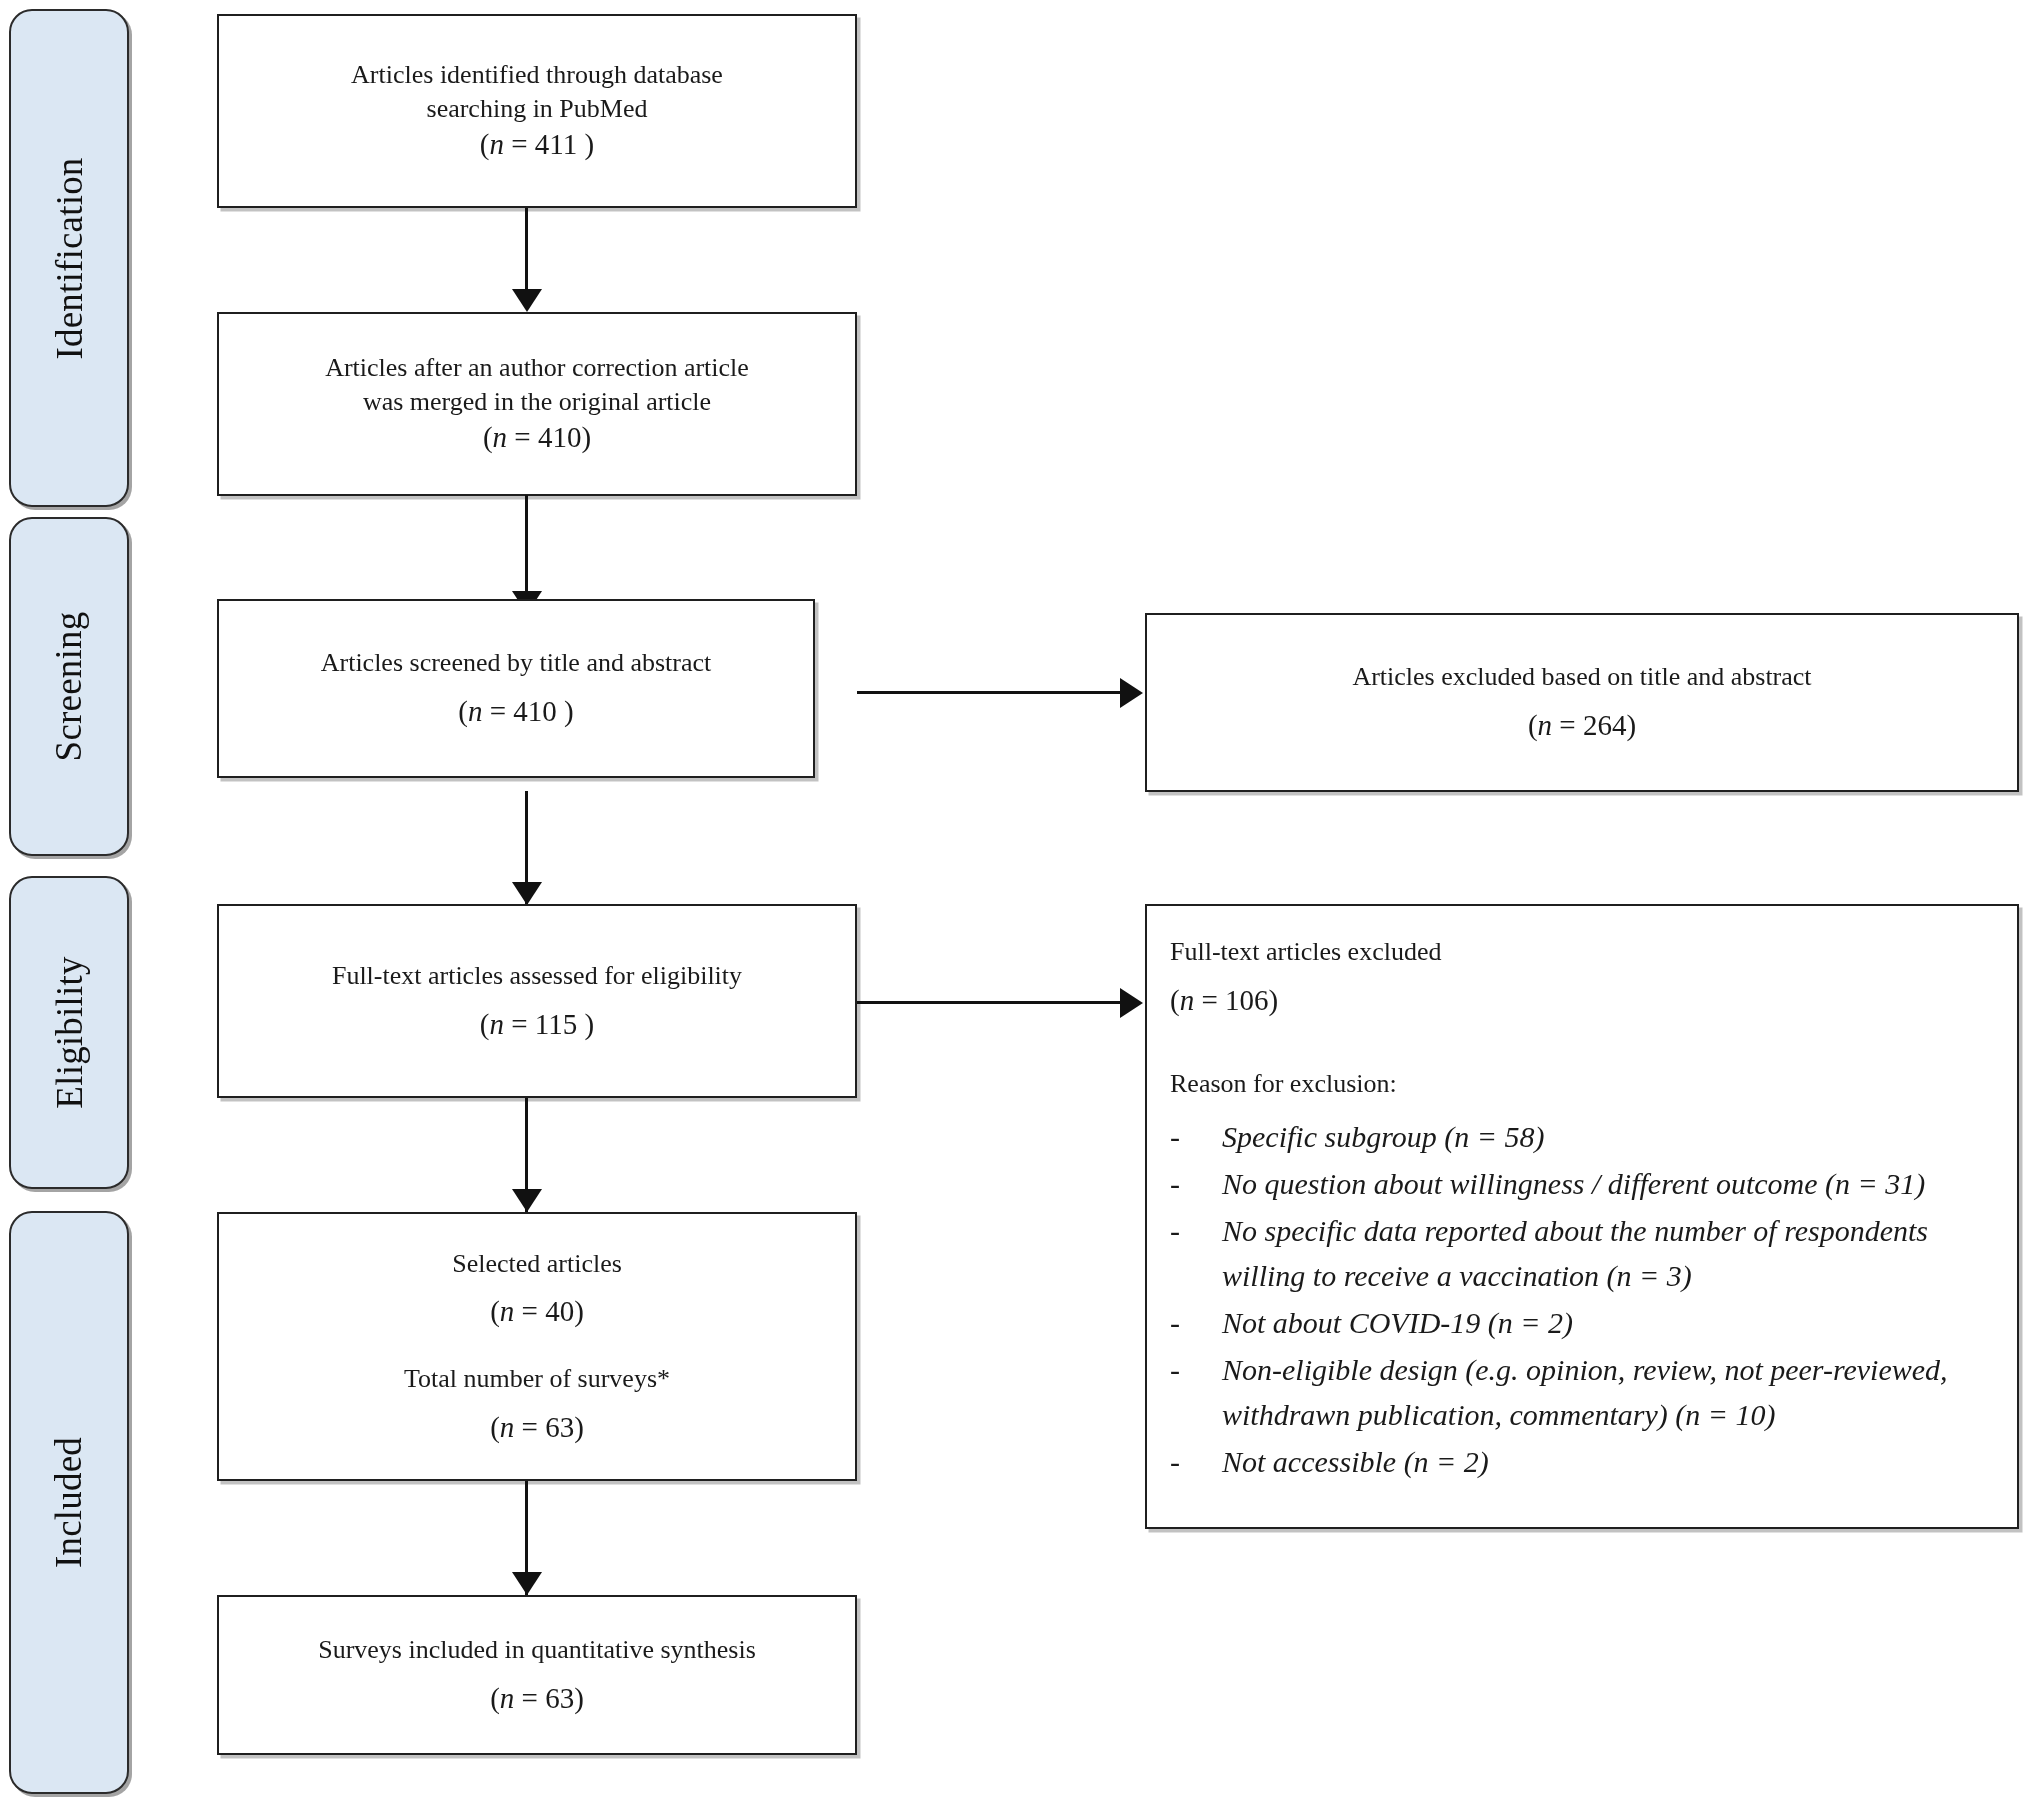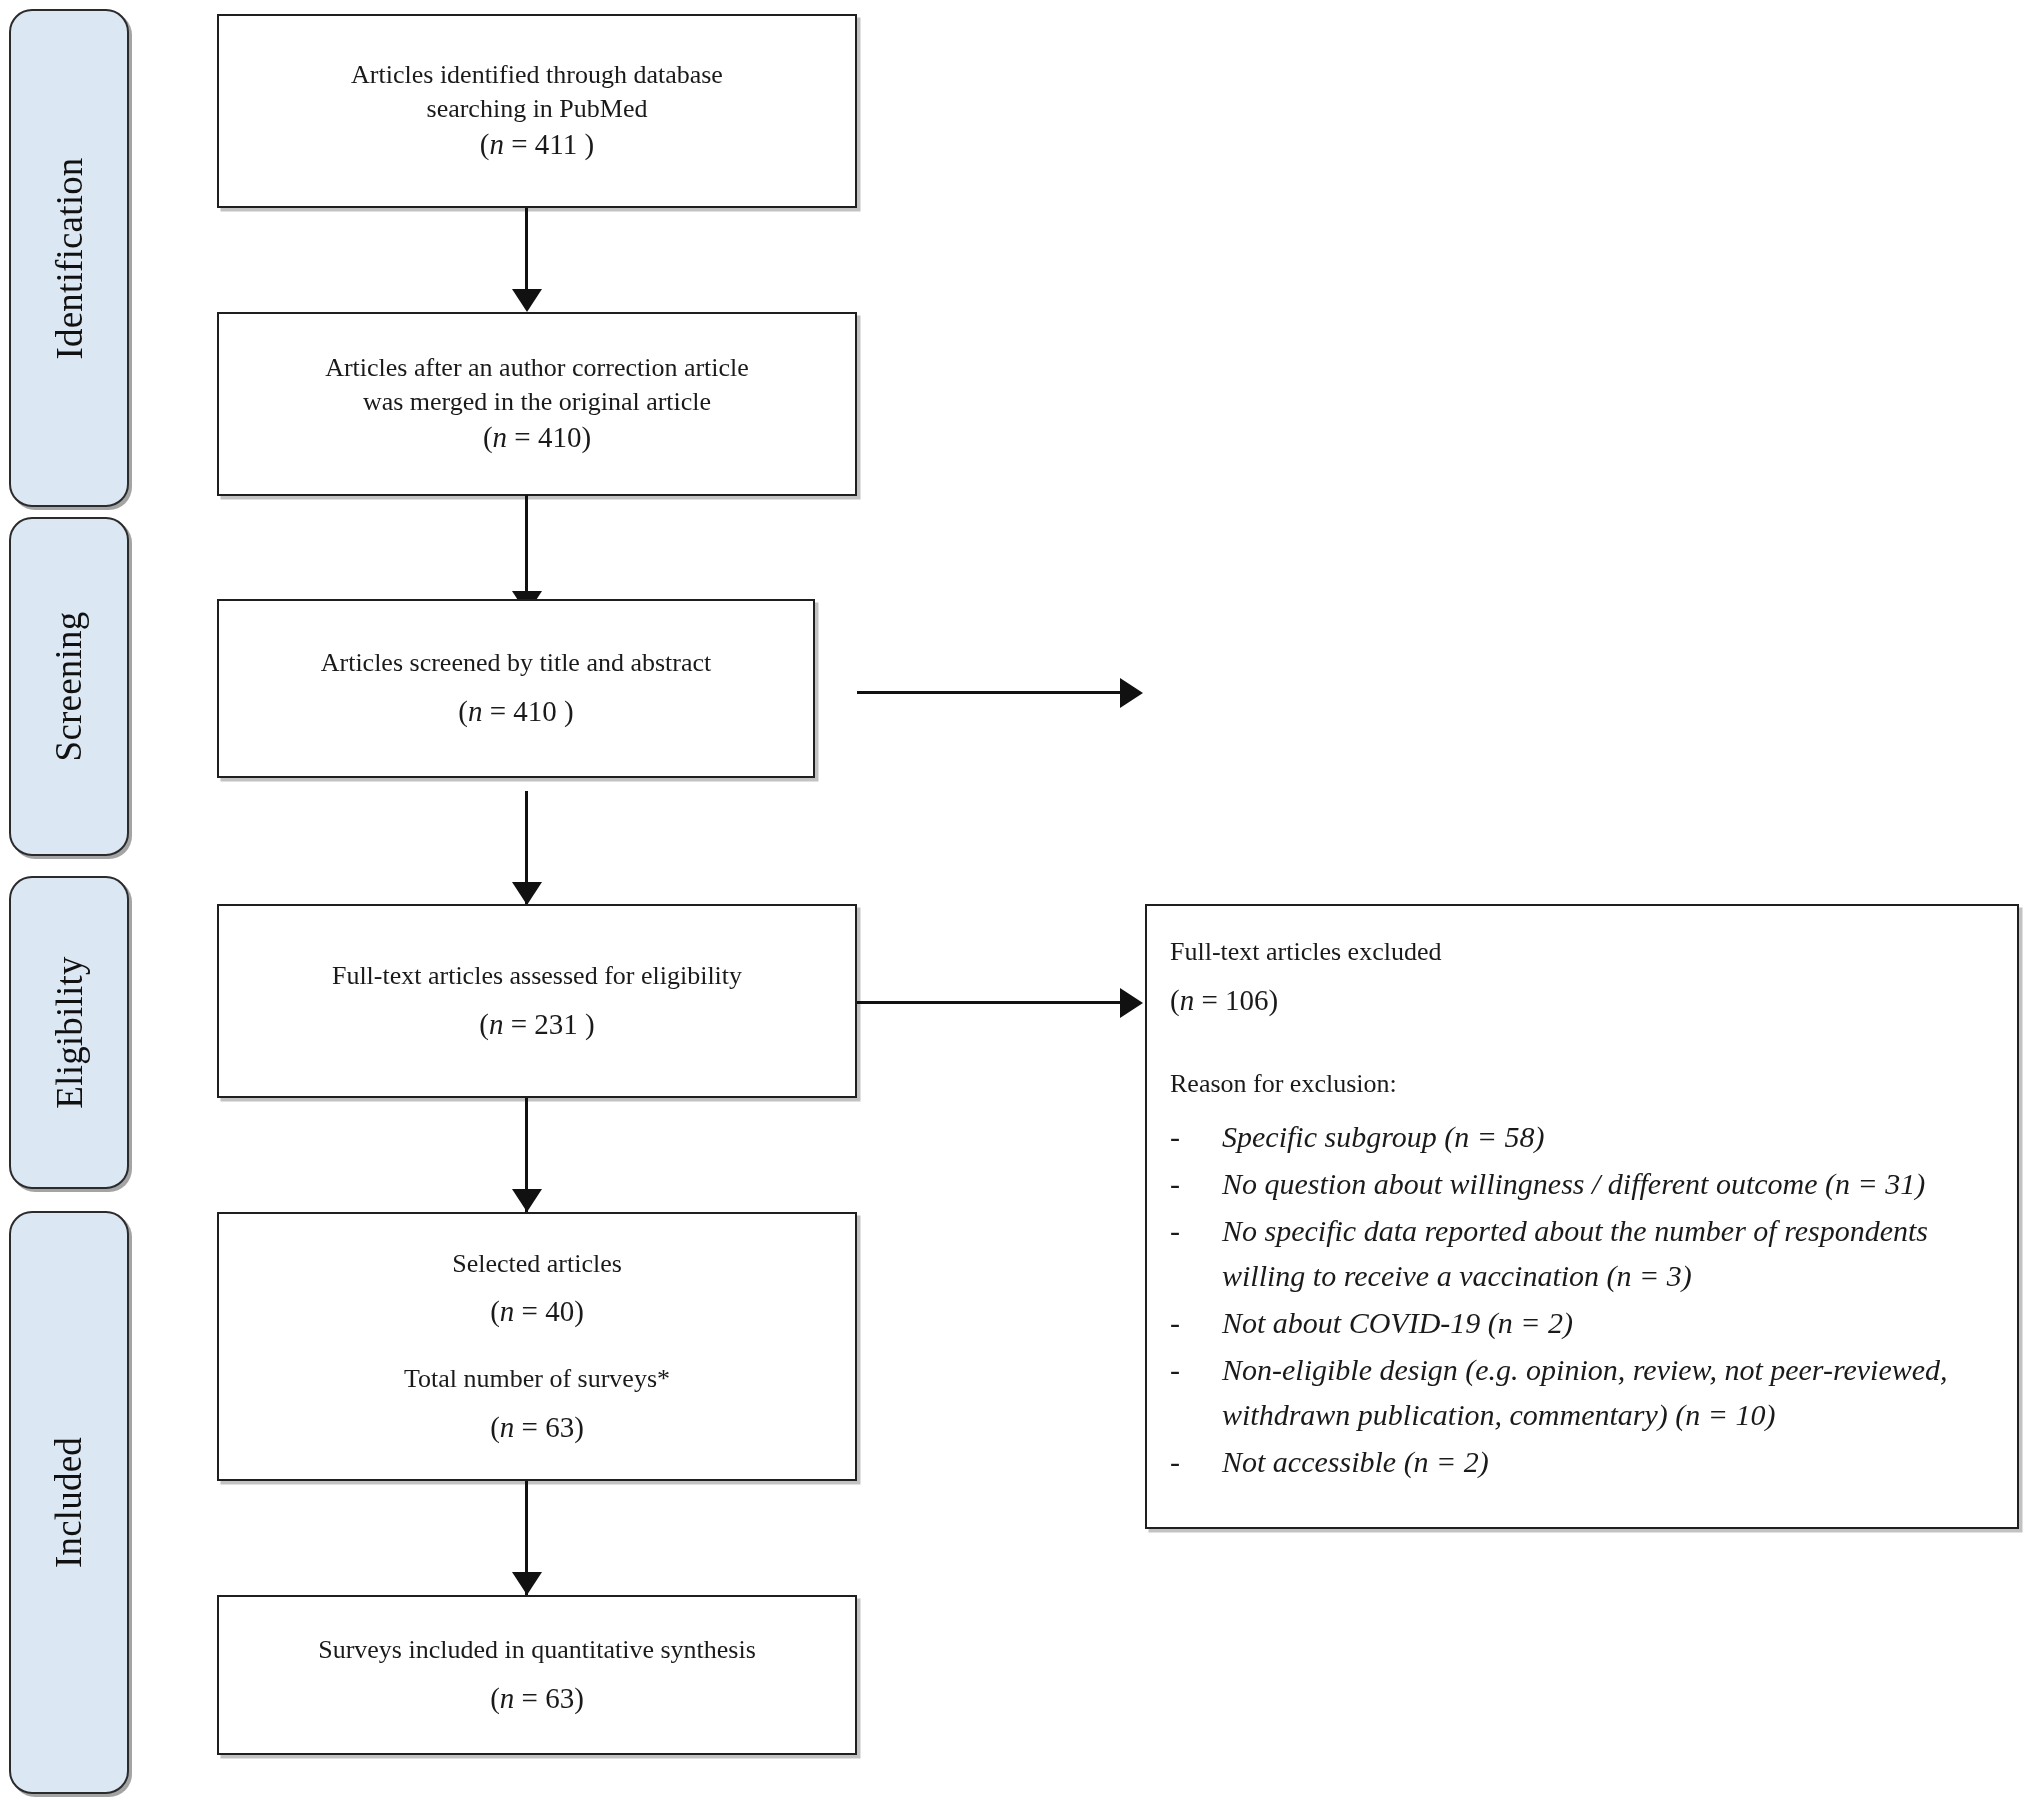--- a/index.html
+++ b/index.html
@@ -110,28 +110,33 @@
 
   <div class="box center" style="left:217px;top:599px;width:598px;height:179px;">
     <div class="line">Articles screened by title and abstract</div>
     <div class="gap-s"></div>
     <div class="nline"><span>(</span><em class="n">n</em><span> = 410 )</span></div>
   </div>
 
   <div class="hline" style="left:857px;top:691px;width:264px;"></div>
   <div class="arrow-right" style="left:1120px;top:678px;"></div>
 
+  <div class="box center" style="left:1145px;top:613px;width:874px;height:179px;">
+    <div class="line">Articles excluded based on title and abstract</div>
+    <div class="gap-s"></div>
+    <div class="nline"><span>(</span><em class="n">n</em><span> = 264)</span></div>
+  </div>
 
   <div class="vline" style="left:525px;top:791px;height:115px;"></div>
   <div class="arrow-down" style="left:512px;top:882px;"></div>
 
   <div class="box center" style="left:217px;top:904px;width:640px;height:194px;">
     <div class="line">Full-text articles assessed for eligibility</div>
     <div class="gap-s"></div>
-    <div class="nline"><span>(</span><em class="n">n</em><span> = 231 )</span></div>
+    <div class="nline"><span>(</span><em class="n">n</em><span> = 115 )</span></div>
   </div>
 
   <div class="hline" style="left:857px;top:1001px;width:264px;"></div>
   <div class="arrow-right" style="left:1120px;top:988px;"></div>
 
   <div class="box left" style="left:1145px;top:904px;width:874px;height:625px;justify-content:flex-start;">
     <div class="line">Full-text articles excluded</div>
     <div class="gap-s"></div>
     <div class="nline"><span>(</span><em class="n">n</em><span> = 106)</span></div>
     <div class="gap-l"></div>

